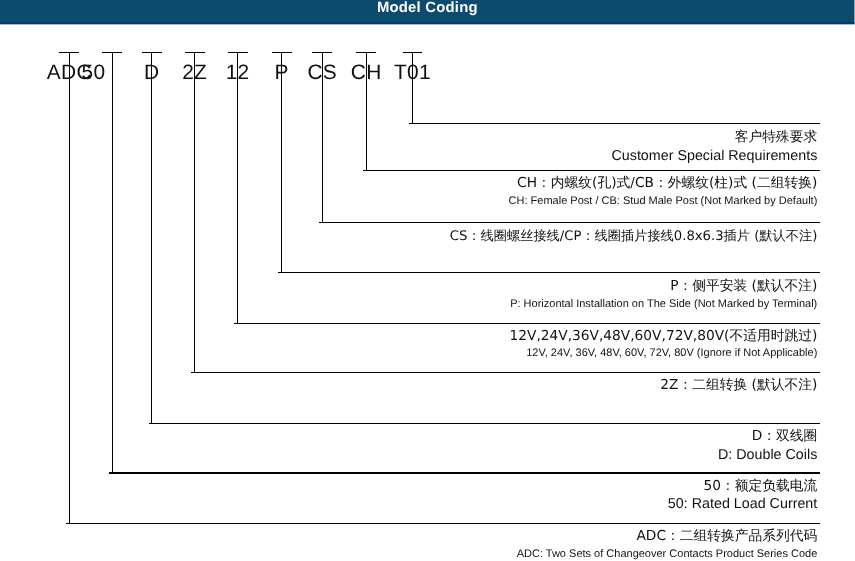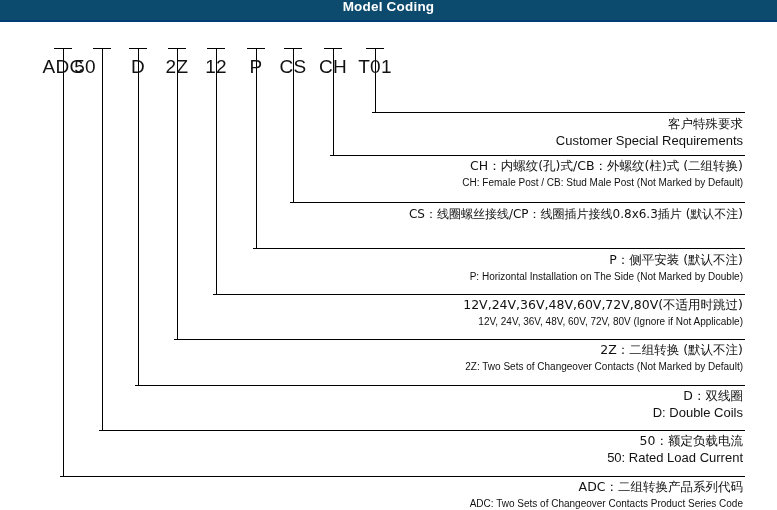--- a/index.html
+++ b/index.html
@@ -150,29 +150,28 @@
       </div>
       <div class="desc-block wide2" style="top: 134px;">
         <div class="desc-cn">CH：内螺纹(孔)式/CB：外螺纹(柱)式 (二组转换)</div>
         <div class="desc-en">CH: Female Post / CB: Stud Male Post (Not Marked by Default)</div>
       </div>
       <div class="desc-block wide" style="top: 182px;">
         <div class="desc-cn">CS：线圈螺丝接线/CP：线圈插片接线0.8x6.3插片 (默认不注)</div>
       </div>
       <div class="desc-block wide2" style="top: 228px;">
         <div class="desc-cn">P：侧平安装 (默认不注)</div>
-        <div class="desc-en">P: Horizontal Installation on The Side (Not Marked by Double)</div>
+        <div class="desc-en">P: Horizontal Installation on The Side (Not Marked by Terminal)</div>
       </div>
       <div class="desc-block wide2" style="top: 273px;">
         <div class="desc-cn">12V,24V,36V,48V,60V,72V,80V(不适用时跳过)</div>
         <div class="desc-en">12V, 24V, 36V, 48V, 60V, 72V, 80V (Ignore if Not Applicable)</div>
       </div>
       <div class="desc-block wide2" style="top: 318px;">
         <div class="desc-cn">2Z：二组转换 (默认不注)</div>
-        <div class="desc-en">2Z: Two Sets of Changeover Contacts (Not Marked by Default)</div>
       </div>
       <div class="desc-block" style="top: 364px;">
         <div class="desc-cn">D：双线圈</div>
         <div class="desc-en">D: Double Coils</div>
       </div>
       <div class="desc-block" style="top: 409px;">
         <div class="desc-cn">50：额定负载电流</div>
         <div class="desc-en">50: Rated Load Current</div>
       </div>
       <div class="desc-block wide2" style="top: 455px;">

